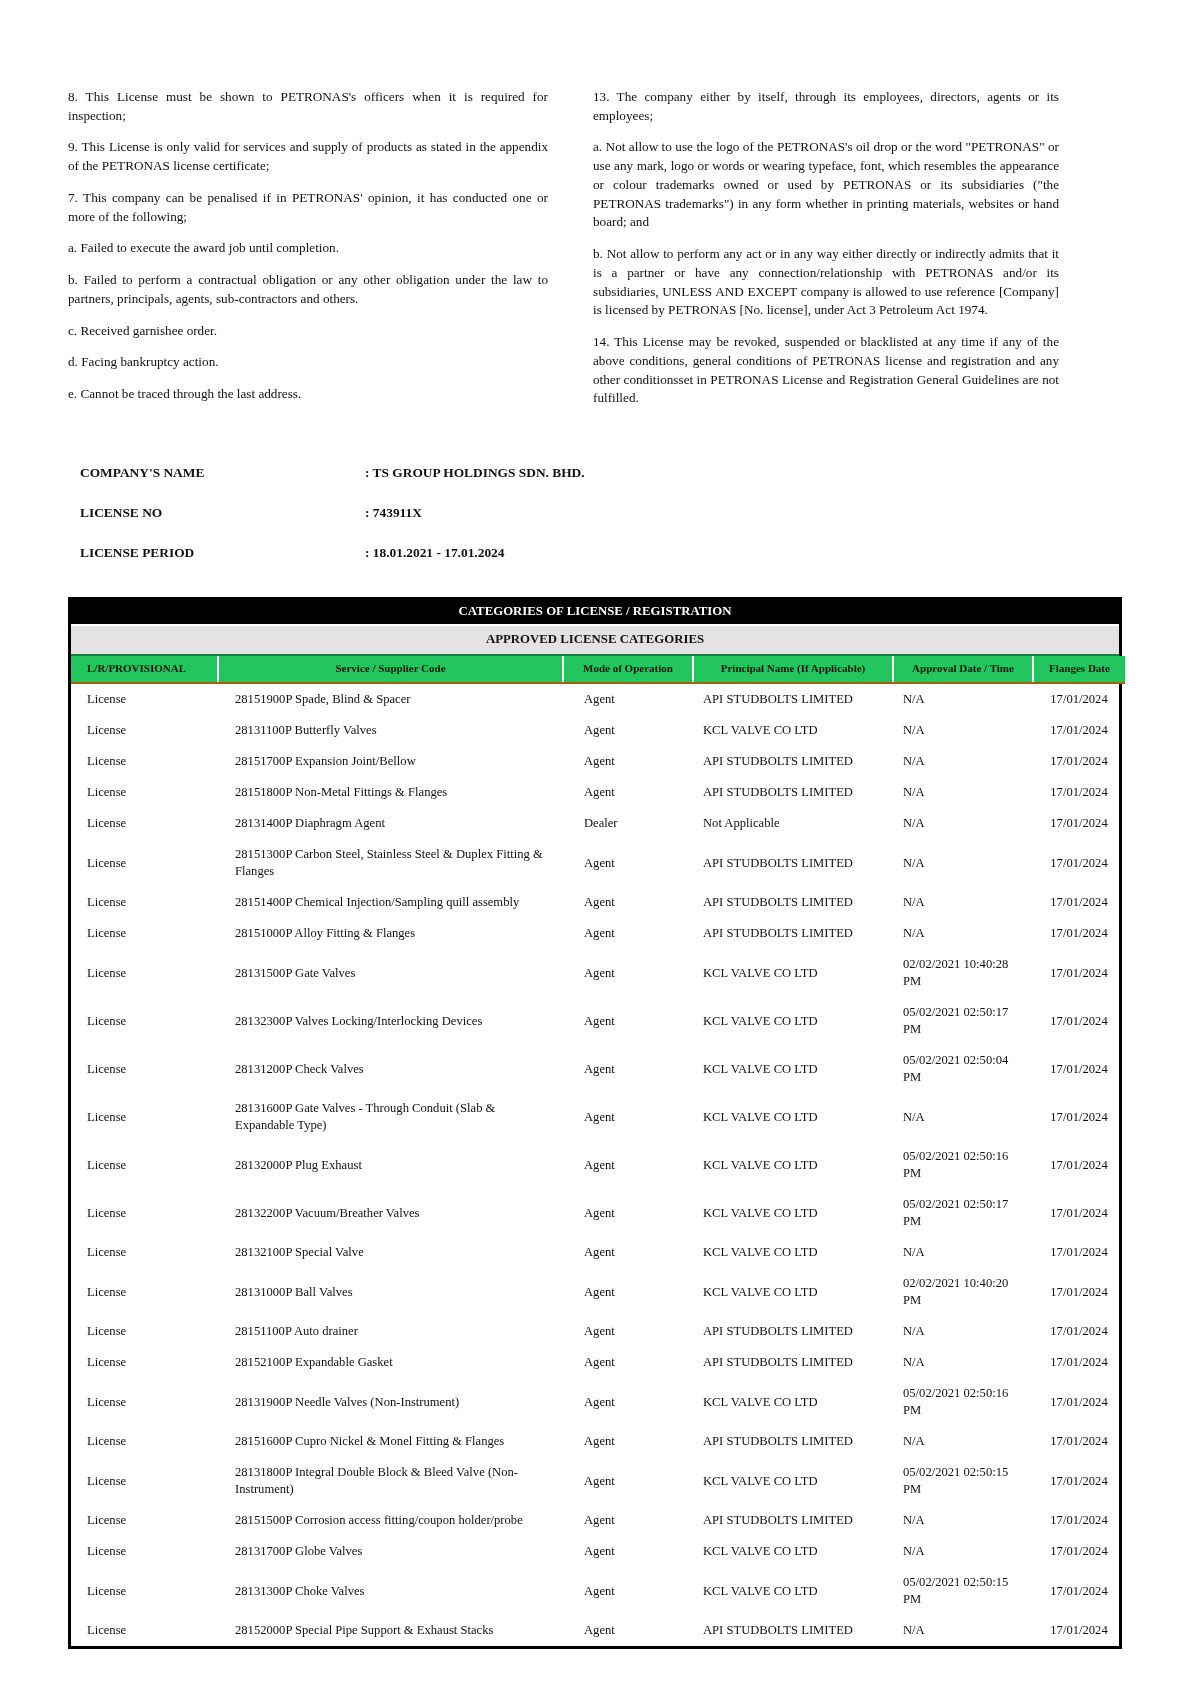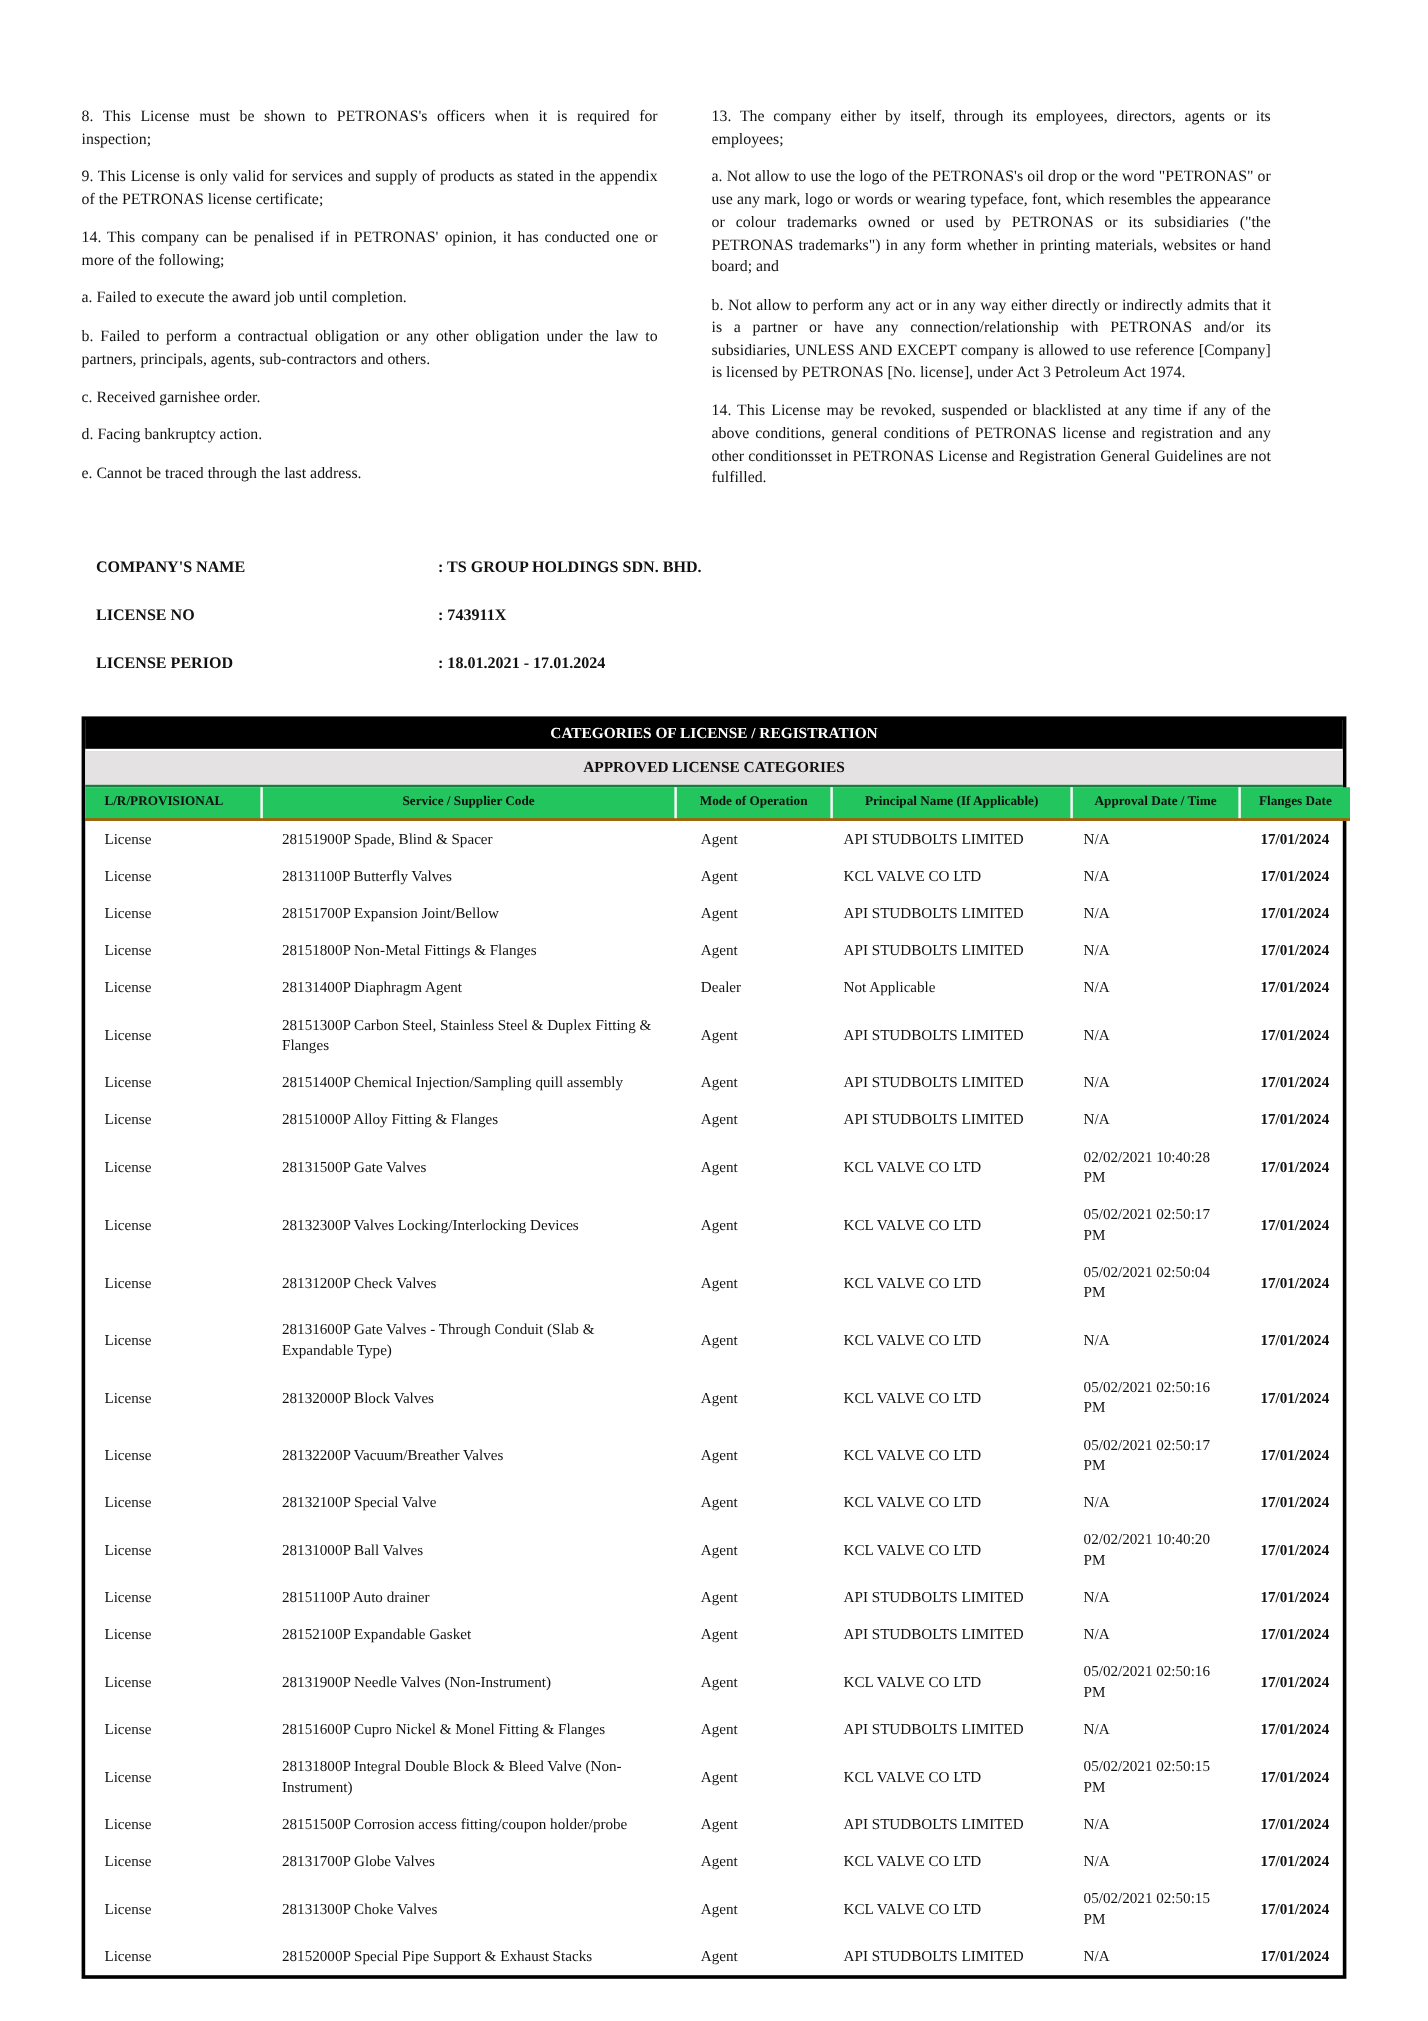--- a/index.html
+++ b/index.html
@@ -101,32 +101,32 @@
     vertical-align: middle;
     padding: 7px 6px 7px 0;
     color: #111111;
     word-wrap: break-word;
   }
   .cat-table tbody td.d0 { padding-left: 16px; }
   .cat-table tbody td.d1 { padding-left: 17px; }
   .cat-table tbody td.d2 { padding-left: 21px; }
   .cat-table tbody td.d3 { padding-left: 10px; }
   .cat-table tbody td.d4 { padding-left: 10px; }
-  .cat-table tbody td.d5 { text-align: center; padding-left: 2px; padding-right: 2px; font-weight: bold; }
+  .cat-table tbody td.d5 { text-align: center; padding-left: 2px; padding-right: 2px; }
 </style>
 </head>
 <body>
 
 <div class="page">
 
   <div class="conditions">
     <div class="cond-col-left">
         <p class="clause">8. This License must be shown to PETRONAS's officers when it is required for inspection;</p>
         <p class="clause">9. This License is only valid for services and supply of products as stated in the appendix of the PETRONAS license certificate;</p>
-        <p class="clause">14. This company can be penalised if in PETRONAS' opinion, it has conducted one or more of the following;</p>
+        <p class="clause">7. This company can be penalised if in PETRONAS' opinion, it has conducted one or more of the following;</p>
         <p class="clause">a. Failed to execute the award job until completion.</p>
         <p class="clause">b. Failed to perform a contractual obligation or any other obligation under the law to partners, principals, agents, sub-contractors and others.</p>
         <p class="clause">c. Received garnishee order.</p>
         <p class="clause">d. Facing bankruptcy action.</p>
         <p class="clause">e. Cannot be traced through the last address.</p>
       </div>
     <div class="cond-col-right">
         <p class="clause">13. The company either by itself, through its employees, directors, agents or its employees;</p>
         <p class="clause">a. Not allow to use the logo of the PETRONAS's oil drop or the word "PETRONAS" or use any mark, logo or words or wearing typeface, font, which resembles the appearance or colour trademarks owned or used by PETRONAS or its subsidiaries ("the PETRONAS trademarks") in any form whether in printing materials, websites or hand board; and</p>
         <p class="clause">b. Not allow to perform any act or in any way either directly or indirectly admits that it is a partner or have any connection/relationship with PETRONAS and/or its subsidiaries, UNLESS AND EXCEPT company is allowed to use reference [Company] is licensed by PETRONAS [No. license], under Act 3 Petroleum Act 1974.</p>
@@ -263,21 +263,21 @@
           <tr>
             <td class="d0">License</td>
             <td class="d1">28131600P Gate Valves - Through Conduit (Slab &amp; Expandable Type)</td>
             <td class="d2">Agent</td>
             <td class="d3">KCL VALVE CO LTD</td>
             <td class="d4">N/A</td>
             <td class="d5">17/01/2024</td>
           </tr>
           <tr>
             <td class="d0">License</td>
-            <td class="d1">28132000P Block Valves</td>
+            <td class="d1">28132000P Plug Exhaust</td>
             <td class="d2">Agent</td>
             <td class="d3">KCL VALVE CO LTD</td>
             <td class="d4">05/02/2021 02:50:16 PM</td>
             <td class="d5">17/01/2024</td>
           </tr>
           <tr>
             <td class="d0">License</td>
             <td class="d1">28132200P Vacuum/Breather Valves</td>
             <td class="d2">Agent</td>
             <td class="d3">KCL VALVE CO LTD</td>

